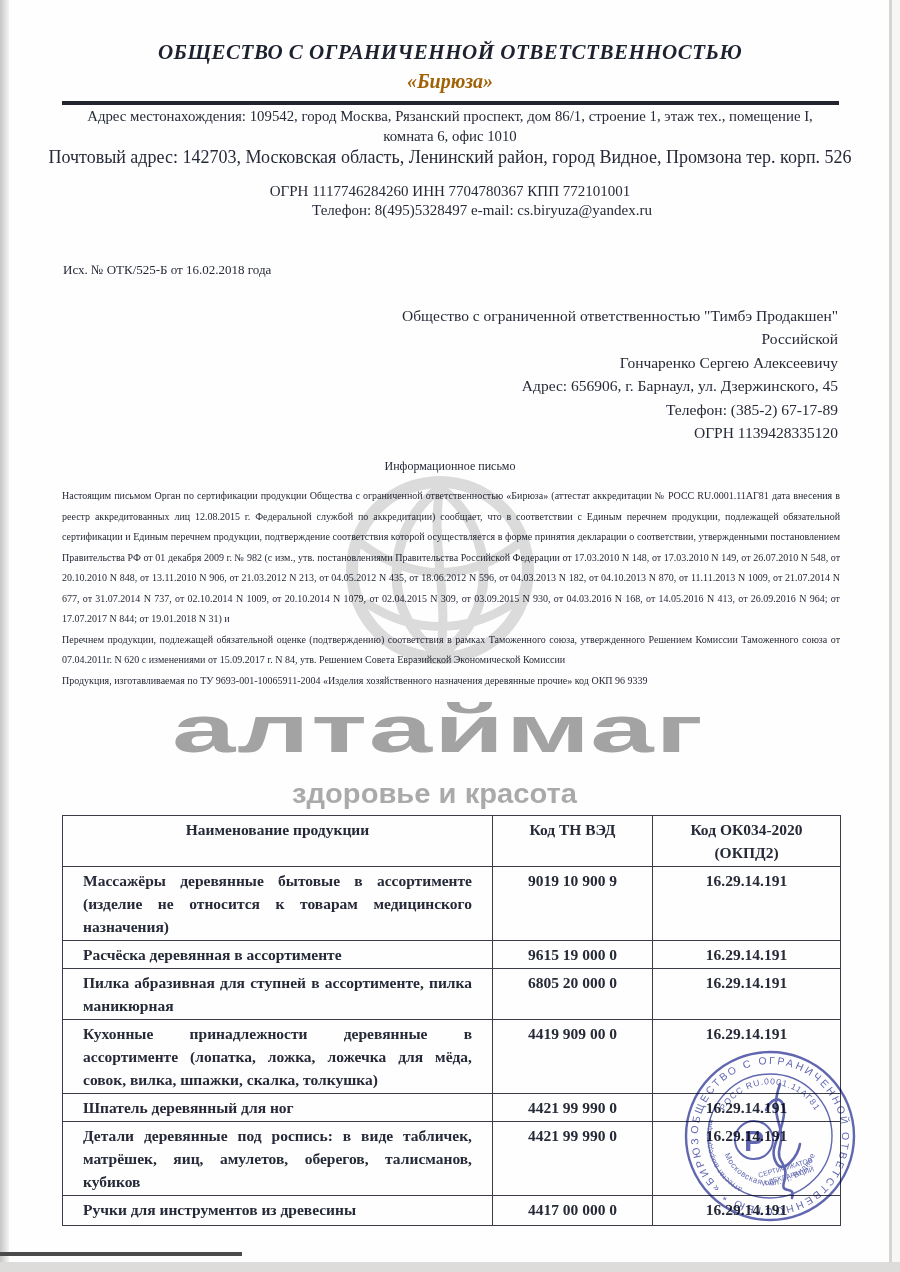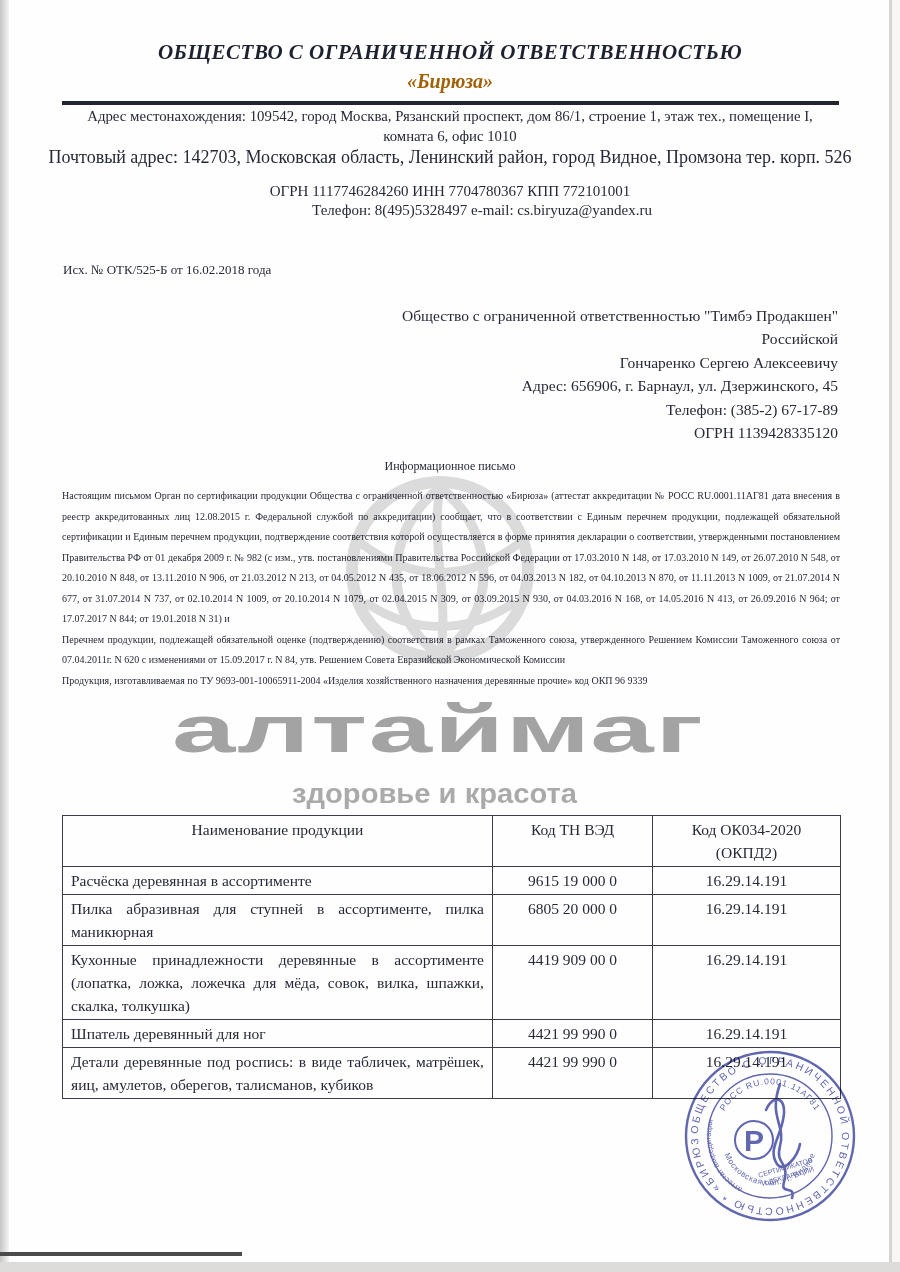--- a/index.html
+++ b/index.html
@@ -17,22 +17,22 @@
   .addr2{top:147px;font-size:18px;}
   .ogrn{top:183px;font-size:15px;}
   .phone{top:202px;font-size:15px;margin-left:32px;}
   .ref{top:262px;left:63px;font-size:13px;}
   .recipient{top:304px;left:260px;width:578px;text-align:right;font-size:15.5px;line-height:23.4px;}
   .letter-title{top:459px;font-size:12px;}
   .body-text{top:486px;left:62px;width:778px;font-size:10px;line-height:20.55px;text-align:justify;}
   .body-text p{margin:0;padding:0;}
   .prod-table{top:815px;left:62px;width:778px;border-collapse:collapse;table-layout:fixed;
     font-size:15.5px;color:#262a38;}
-  .prod-table td,.prod-table th{border:1.6px solid #3a3d49;vertical-align:top;padding:2px 8px;
-    font-weight:normal;line-height:23px;overflow:hidden;}
+  .prod-table td,.prod-table th{border:1.6px solid #3a3d49;vertical-align:top;padding:2px 20px;
+    font-weight:bold;line-height:23px;overflow:hidden;}
   .prod-table th{text-align:center;}
   .cell-name{text-align:justify;padding-left:11px;padding-right:7px;}
   .cell-code,.cell-okpd{text-align:center;}
   .col3-head{white-space:pre-line;}
   .wm{mix-blend-mode:multiply;pointer-events:none;}
   .wm-brand{top:690px;left:172px;font-family:"Liberation Sans","DejaVu Sans",sans-serif;
     font-weight:bold;font-size:64px;color:#949494;transform:scale(1.78,1.05);transform-origin:0 0;
     letter-spacing:1px;opacity:.85;}
   .wm-tagline{top:779px;left:292px;font-family:"Liberation Sans","DejaVu Sans",sans-serif;
     font-weight:bold;font-size:27px;color:#a2a2a2;transform:scale(1.08,1);transform-origin:0 0;opacity:.9;}
@@ -80,20 +80,25 @@
         <col style="width:160px">
         <col style="width:188px">
       </colgroup>
     <tbody>
         <tr style="height:36px">
       <th>Наименование продукции</th>
       <th>Код ТН ВЭД</th>
       <th class="col3-head">Код ОК034-2020
 (ОКПД2)</th>
     </tr>
+    <tr style="height:73px">
+      <td class="cell-name">Массажёры деревянные бытовые в ассортименте (изделие не относится к товарам медицинского назначения)</td>
+      <td class="cell-code">9019 10 900 9</td>
+      <td class="cell-okpd">16.29.14.191</td>
+    </tr>
     <tr style="height:22px">
       <td class="cell-name">Расчёска деревянная в ассортименте</td>
       <td class="cell-code">9615 19 000 0</td>
       <td class="cell-okpd">16.29.14.191</td>
     </tr>
     <tr style="height:48px">
       <td class="cell-name">Пилка абразивная для ступней в ассортименте, пилка маникюрная</td>
       <td class="cell-code">6805 20 000 0</td>
       <td class="cell-okpd">16.29.14.191</td>
     </tr>
@@ -103,20 +108,25 @@
       <td class="cell-okpd">16.29.14.191</td>
     </tr>
     <tr style="height:23px">
       <td class="cell-name">Шпатель деревянный для ног</td>
       <td class="cell-code">4421 99 990 0</td>
       <td class="cell-okpd">16.29.14.191</td>
     </tr>
     <tr style="height:49px">
       <td class="cell-name">Детали деревянные под роспись: в виде табличек, матрёшек, яиц, амулетов, оберегов, талисманов, кубиков</td>
       <td class="cell-code">4421 99 990 0</td>
+      <td class="cell-okpd">16.29.14.191</td>
+    </tr>
+    <tr style="height:30px">
+      <td class="cell-name">Ручки для инструментов из древесины</td>
+      <td class="cell-code">4417 00 000 0</td>
       <td class="cell-okpd">16.29.14.191</td>
     </tr>
   </tbody>
     </table>
 
   <svg class="abs wm" style="left:340px;top:470px;opacity:.62" width="200" height="200" viewBox="-100 -100 200 200">
     <g fill="none" stroke="#c6c6c6" stroke-linecap="round">
       <circle r="88" stroke-width="12"></circle>
       <path d="M 0,84 C -58,50 -58,-40 0,-82" stroke-width="10"></path>
       <path d="M 0,84 C 58,50 58,-40 0,-82" stroke-width="10"></path>

